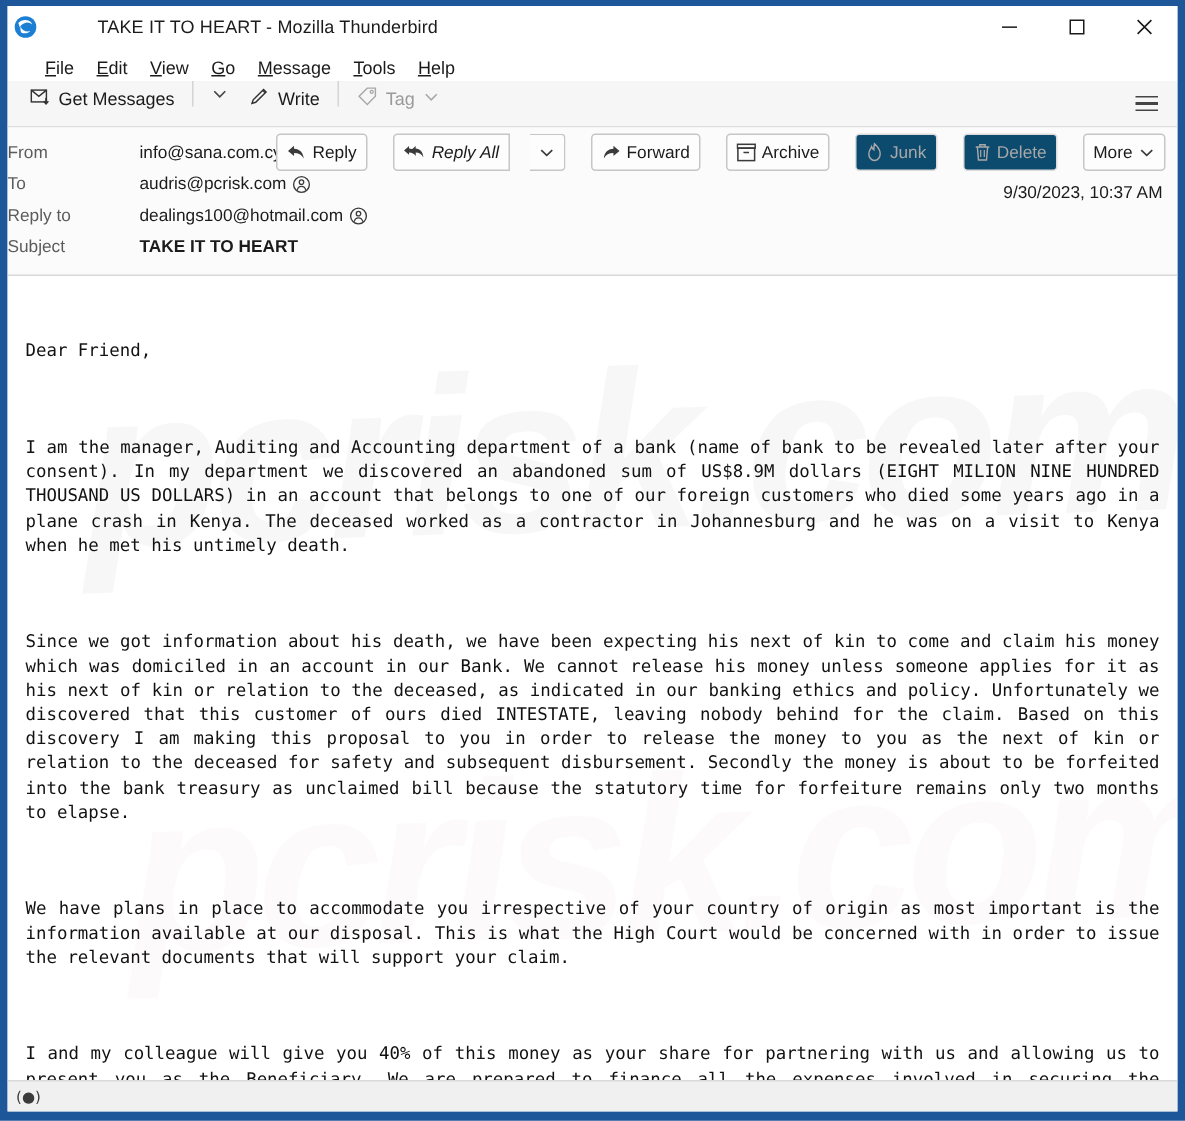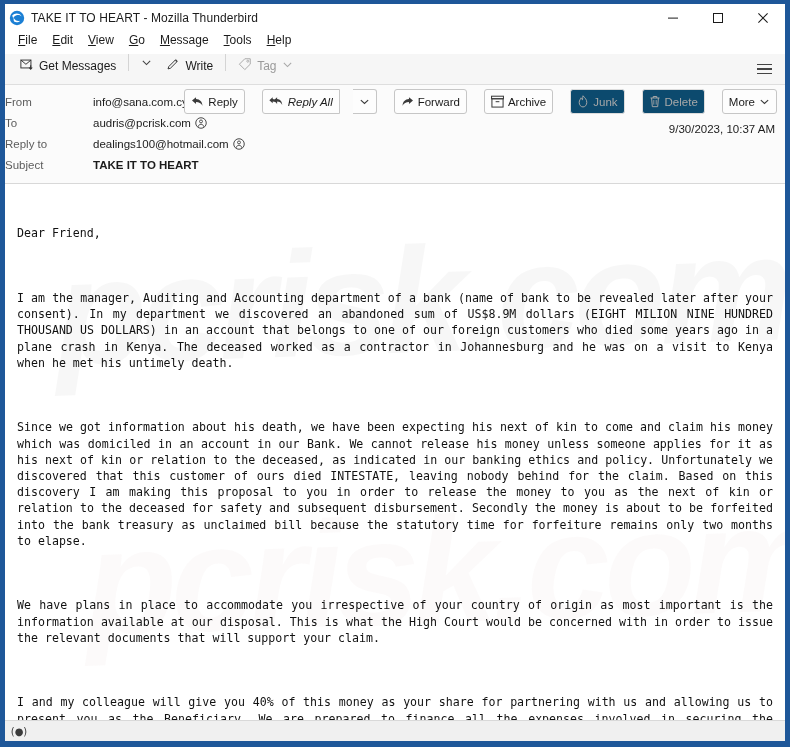--- a/index.html
+++ b/index.html
@@ -37,20 +37,21 @@
   }
 
   
   #titlebar {
     height: 27px;
     min-height: 27px;
     background: #ffffff;
     display: flex;
     align-items: center;
     position: relative;
+    gap: 34px;
   }
   #tb-logo {
     margin-left: 4px;
     margin-right: 6px;
     width: 16px;
     height: 16px;
     flex: 0 0 16px;
   }
   #tb-title {
     font-size: 12px;
@@ -74,22 +75,22 @@
     color: #1b1b1b;
   }
   .win-btn svg { display: block; }
 
   
   #menubar {
     height: 23px;
     min-height: 23px;
     background: #ffffff;
     display: flex;
-    align-items: flex-start;
-    padding-left: 6px;
+    align-items: flex-end;
+    padding-left: 18px;
     gap: 1px;
   }
   .menu-item {
     font-size: 12px;
     color: #1b1b1b;
     padding: 2px 7px;
     white-space: nowrap;
   }
   .menu-item u { text-decoration: underline; }
 

